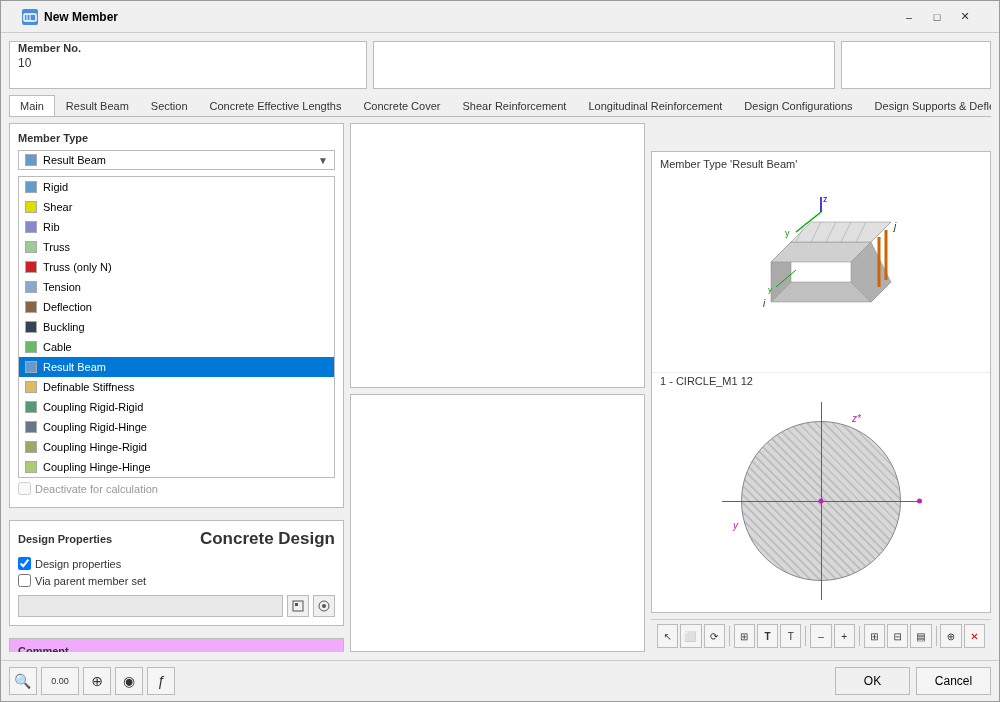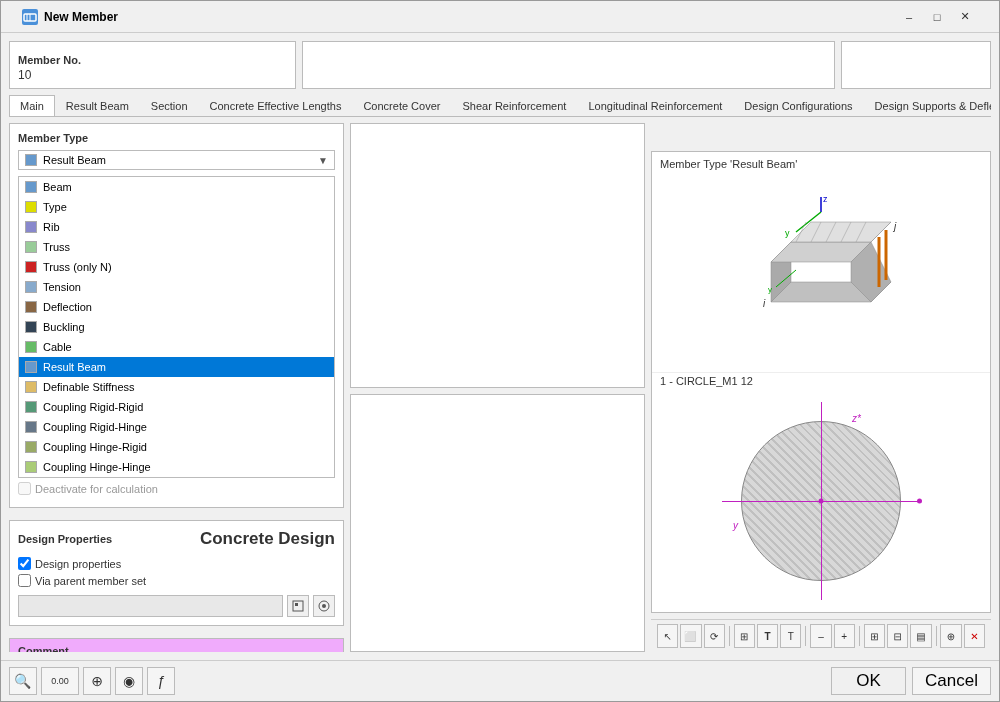--- a/index.html
+++ b/index.html
@@ -78,22 +78,22 @@
     }
     .top-row {
       display: flex;
       gap: 6px;
       height: 48px;
       flex-shrink: 0;
     }
     .member-no-box {
       background: white;
       border: 1px solid #bbb;
-      padding: 12px 8px;
-      width: 287px;
+      padding: 0 8px;
+      width: 358px;
       flex-shrink: 0;
     }
     .member-no-label {
       font-weight: 700;
       font-size: 11px;
       color: #333;
       margin-bottom: 2px;
     }
     .member-no-value {
       font-size: 12px;
@@ -446,21 +446,21 @@
     .dialog-btns {
       display: flex;
       gap: 6px;
     }
     .dialog-btn {
       min-width: 75px;
       height: 28px;
       border: 1px solid #bbb;
       background: #f5f5f5;
       cursor: pointer;
-      font-size: 17px;
+      font-size: 12px;
       padding: 0 12px;
     }
     .dialog-btn.ok { background: #f0f0f0; }
   </style>
 </head>
 <body>
 
 <div class="window">
 
   <div class="title-bar">
@@ -512,25 +512,25 @@
             <div class="dropdown-selected">
               <div class="color-box" style="background:#6699cc; border:1px solid #aaa;"></div>
               <span class="item-label">Result Beam</span>
               <span class="dropdown-arrow">▼</span>
             </div>
           </div>
 
           <div class="dropdown-list">
             <div class="dropdown-item">
               <div class="color-box" style="background:#6699cc; border:1px solid #aaa;"></div>
-              <span>Beam</span>
+              <span>Rigid</span>
             </div>
             <div class="dropdown-item">
               <div class="color-box" style="background:#dddd00; border:1px solid #aaa;"></div>
-              <span>Type</span>
+              <span>Shear</span>
             </div>
             <div class="dropdown-item">
               <div class="color-box" style="background:#8888cc; border:1px solid #aaa;"></div>
               <span>Rib</span>
             </div>
             <div class="dropdown-item">
               <div class="color-box" style="background:#99cc99; border:1px solid #aaa;"></div>
               <span>Truss</span>
             </div>
             <div class="dropdown-item">

